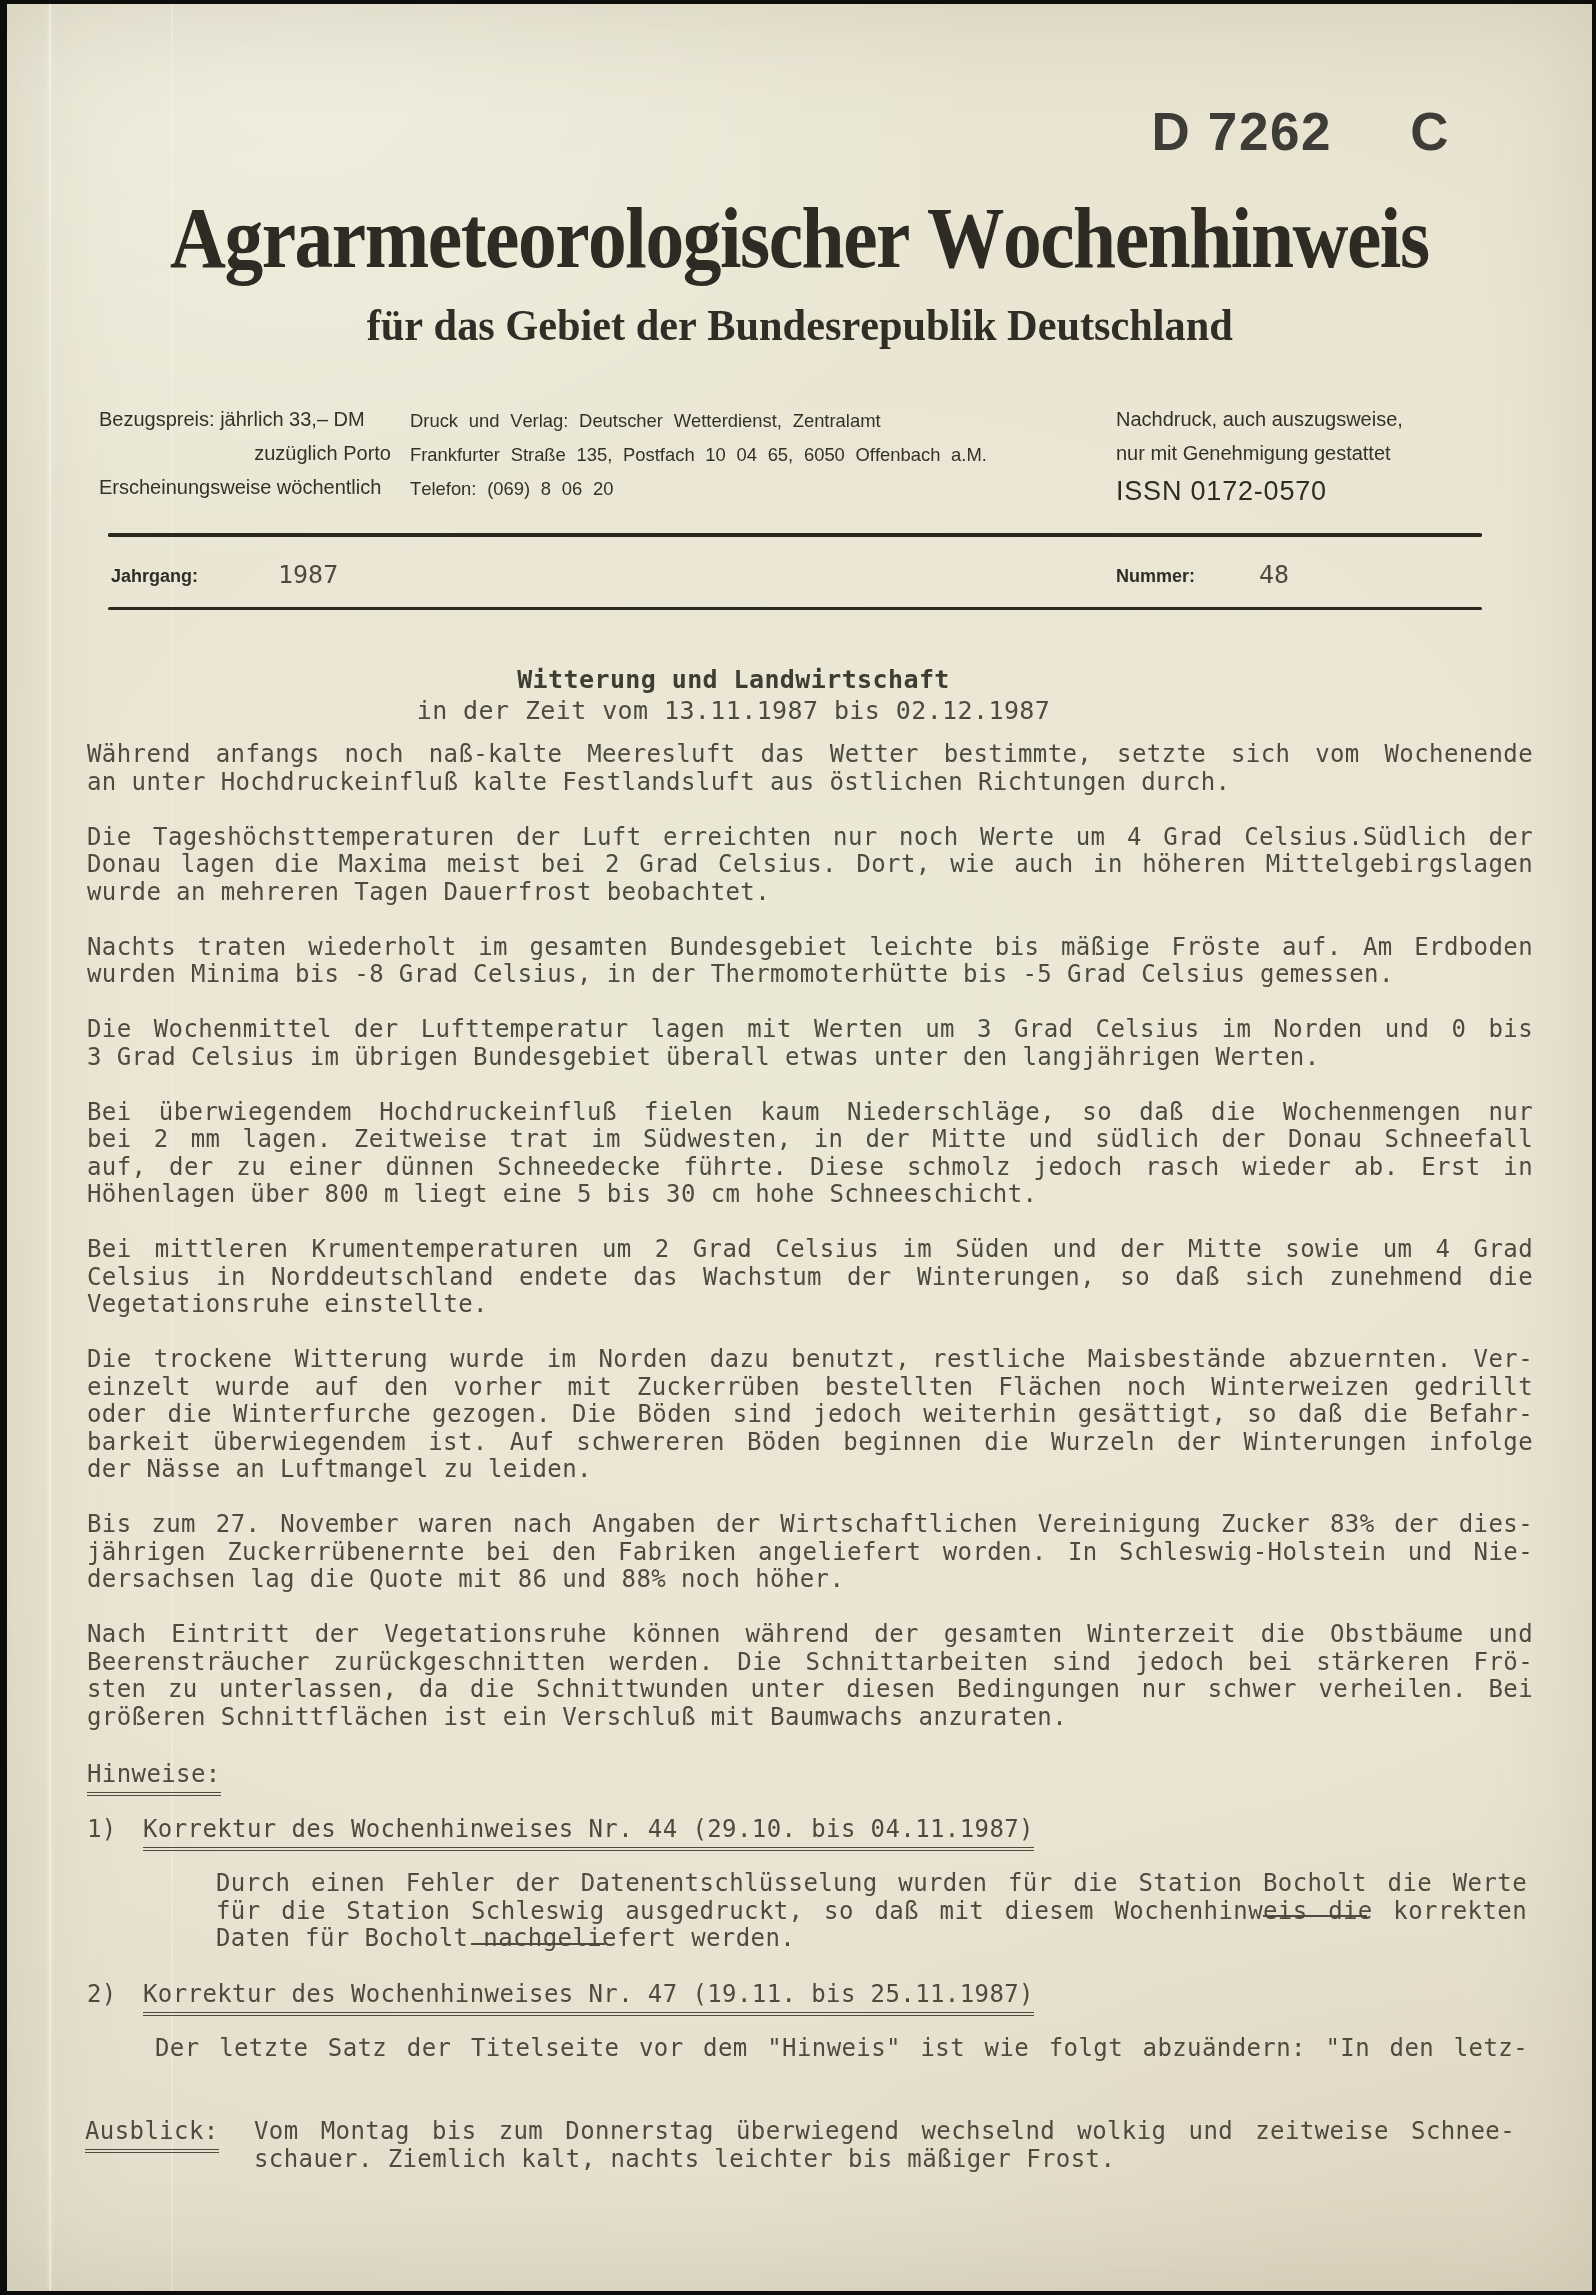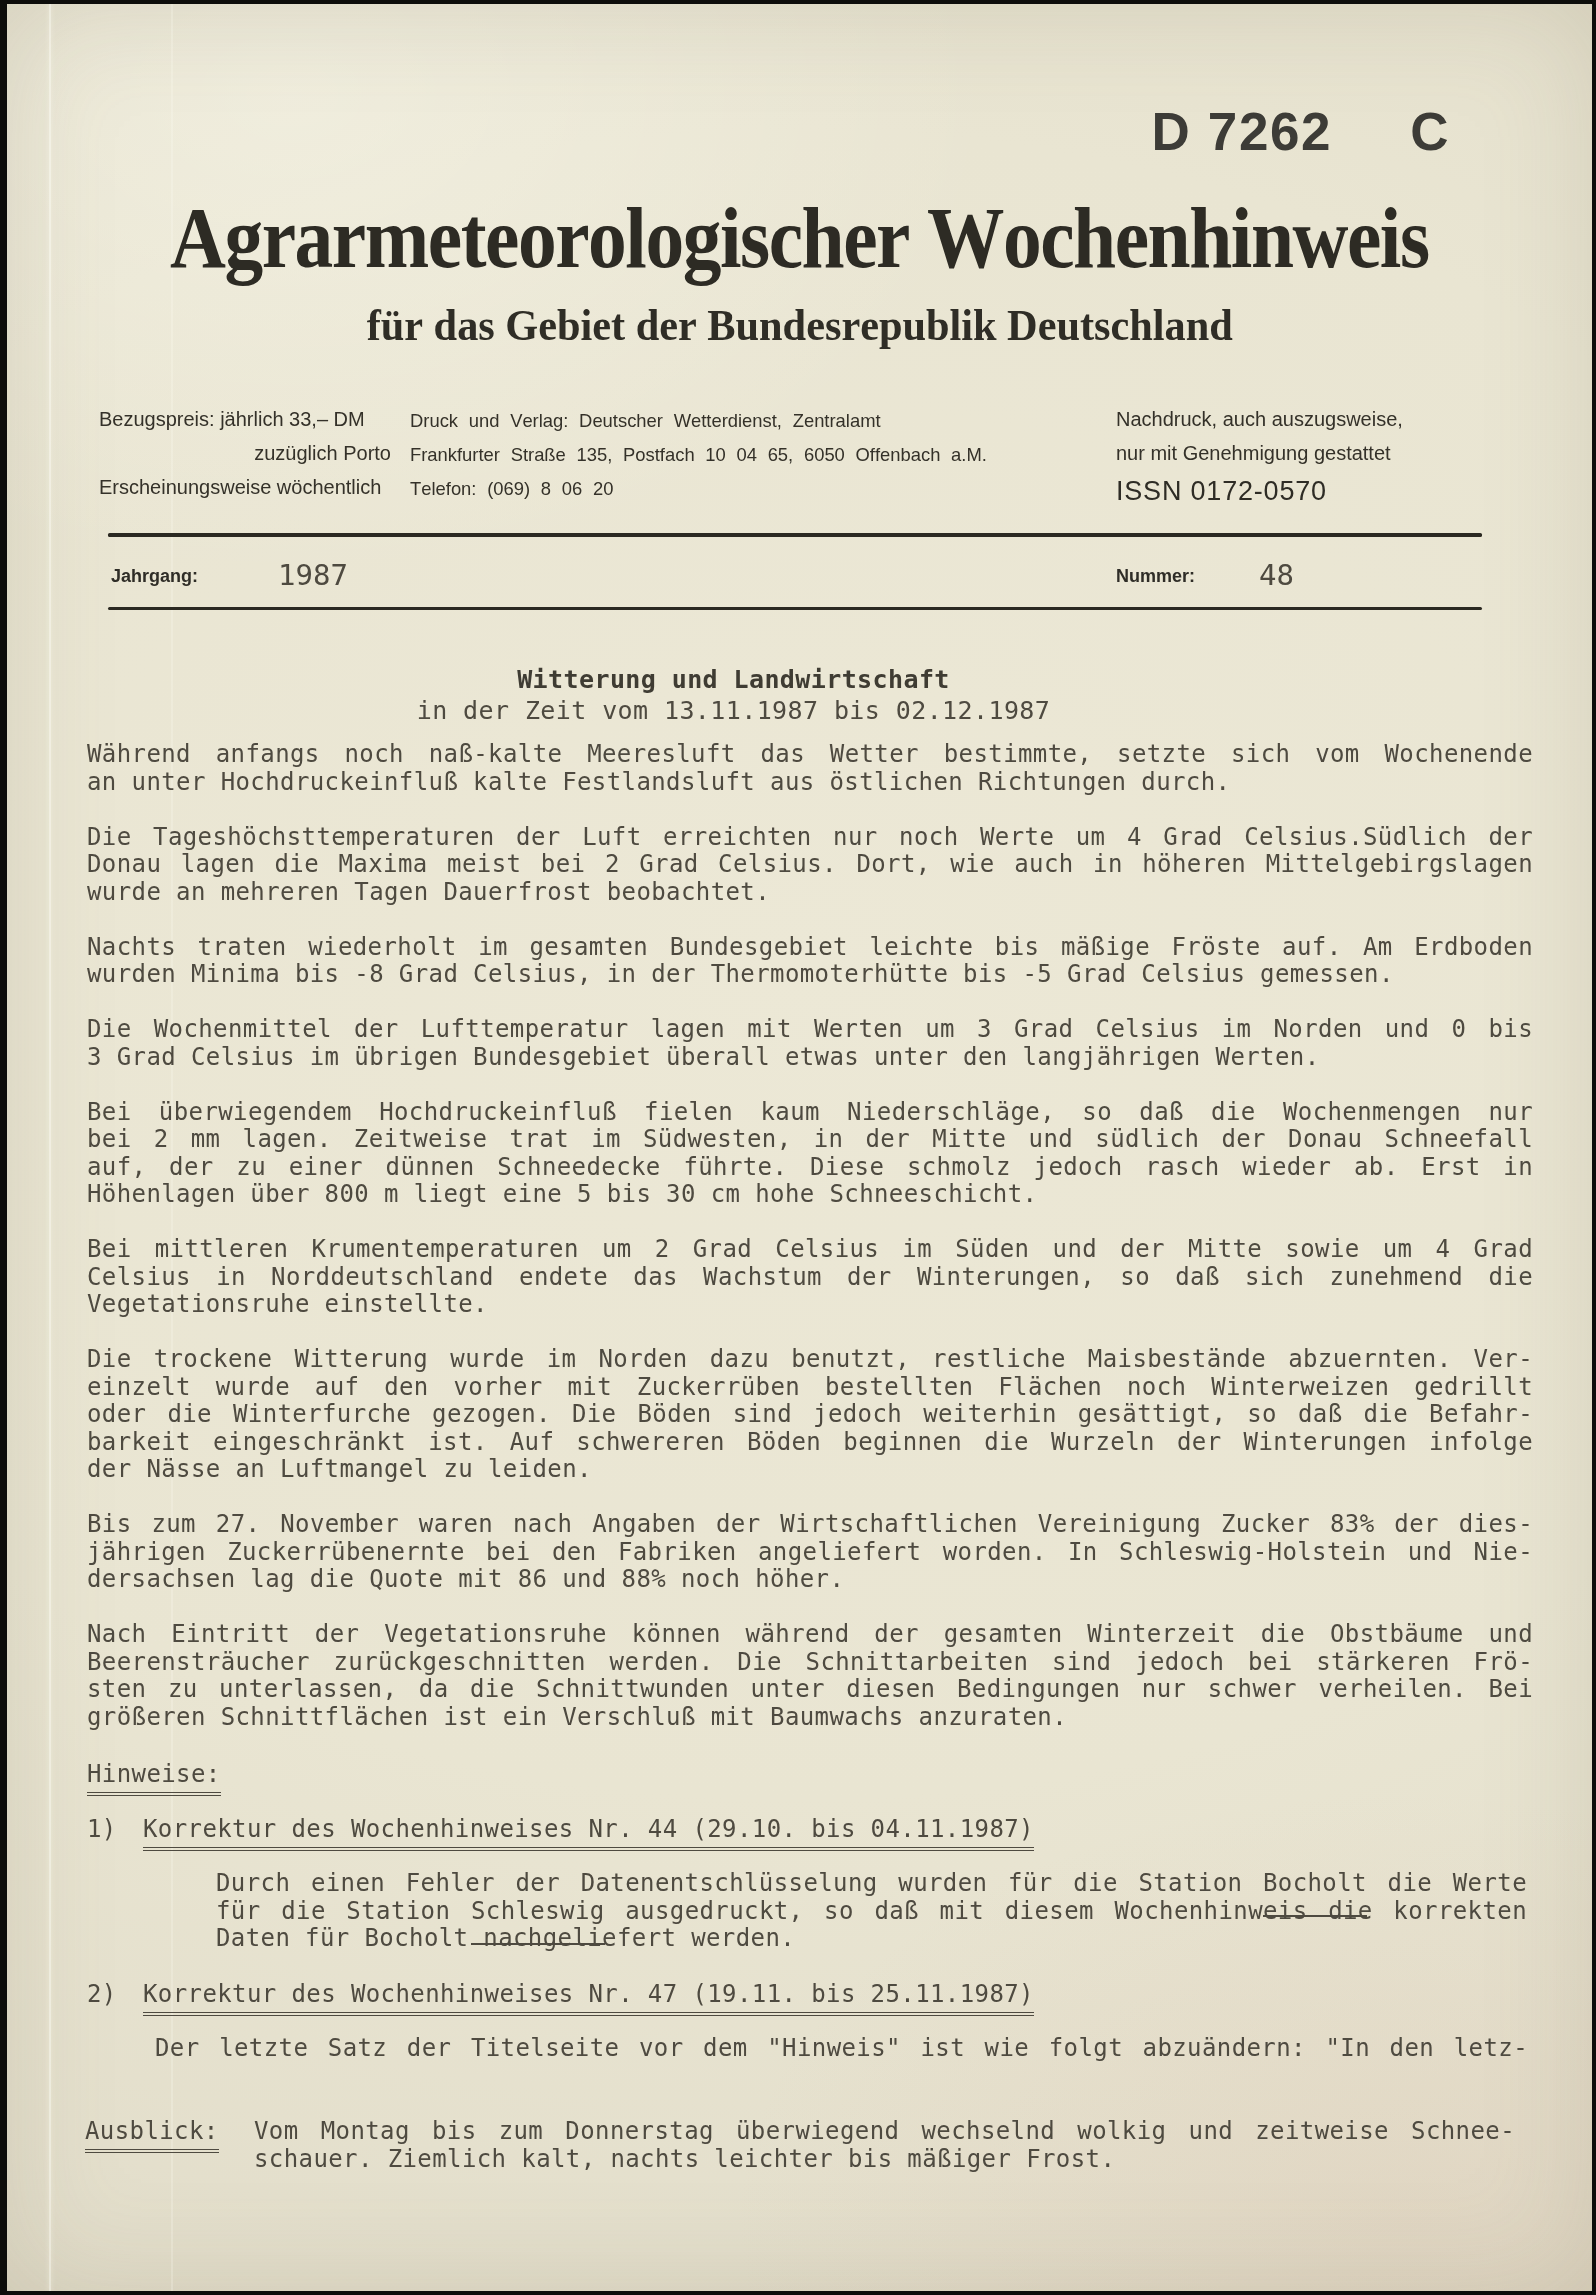--- a/index.html
+++ b/index.html
@@ -43,21 +43,21 @@
   .imp.col2 { left:403px; top:400px; width:654px; font-size:18.4px; word-spacing:5.6px; }
   .imp.col3 { left:1109px; top:398px; width:383px; line-height:34px; }
   .issn { position:absolute; left:1109px; top:472px; font-weight:normal; font-size:27px;
     letter-spacing:0.8px; color:#2e2c25; }
 
   .rule { position:absolute; left:101px; width:1374px; background:#2b2922; border-radius:1.6px; }
   .rule.top { top:529px; height:4px; }
   .rule.bottom { top:603px; height:3.2px; }
 
   .issue-label { position:absolute; font-weight:bold; font-size:18px; line-height:32px; color:#2f2d27; }
-  .issue-value { position:absolute; font-size:29px; line-height:32px; }
+  .issue-value { position:absolute; font-size:25px; line-height:32px; }
 
   
   .report-heading { position:absolute; left:80px; top:660px; width:1293px; text-align:center;
     font-size:25px; line-height:31px; letter-spacing:0.4px; }
   .report-heading .hl { font-weight:bold; color:#3f3c33; }
 
   .paras { position:absolute; left:80px; top:737px; width:1446px; font-size:24px; letter-spacing:0.4px; }
   .para { margin-bottom:27.5px; }
   .ln { line-height:27.5px; text-align:justify; text-align-last:justify; }
   .ln.last { text-align-last:left; }
@@ -150,21 +150,21 @@
       </div>
       <div class="para">
         <div class="ln">Bei mittleren Krumentemperaturen um 2 Grad Celsius im Süden und der Mitte sowie um 4 Grad</div>
         <div class="ln">Celsius in Norddeutschland endete das Wachstum der Winterungen, so daß sich zunehmend die</div>
         <div class="ln last">Vegetationsruhe einstellte.</div>
       </div>
       <div class="para">
         <div class="ln">Die trockene Witterung wurde im Norden dazu benutzt, restliche Maisbestände abzuernten. Ver-</div>
         <div class="ln">einzelt wurde auf den vorher mit Zuckerrüben bestellten Flächen noch Winterweizen gedrillt</div>
         <div class="ln">oder die Winterfurche gezogen. Die Böden sind jedoch weiterhin gesättigt, so daß die Befahr-</div>
-        <div class="ln">barkeit eingeschränkt ist. Auf schwereren Böden beginnen die Wurzeln der Winterungen infolge</div>
+        <div class="ln">barkeit überwiegendem ist. Auf schwereren Böden beginnen die Wurzeln der Winterungen infolge</div>
         <div class="ln last">der Nässe an Luftmangel zu leiden.</div>
       </div>
       <div class="para">
         <div class="ln">Bis zum 27. November waren nach Angaben der Wirtschaftlichen Vereinigung Zucker 83% der dies-</div>
         <div class="ln">jährigen Zuckerrübenernte bei den Fabriken angeliefert worden. In Schleswig-Holstein und Nie-</div>
         <div class="ln last">dersachsen lag die Quote mit 86 und 88% noch höher.</div>
       </div>
       <div class="para">
         <div class="ln">Nach Eintritt der Vegetationsruhe können während der gesamten Winterzeit die Obstbäume und</div>
         <div class="ln">Beerensträucher zurückgeschnitten werden. Die Schnittarbeiten sind jedoch bei stärkeren Frö-</div>

